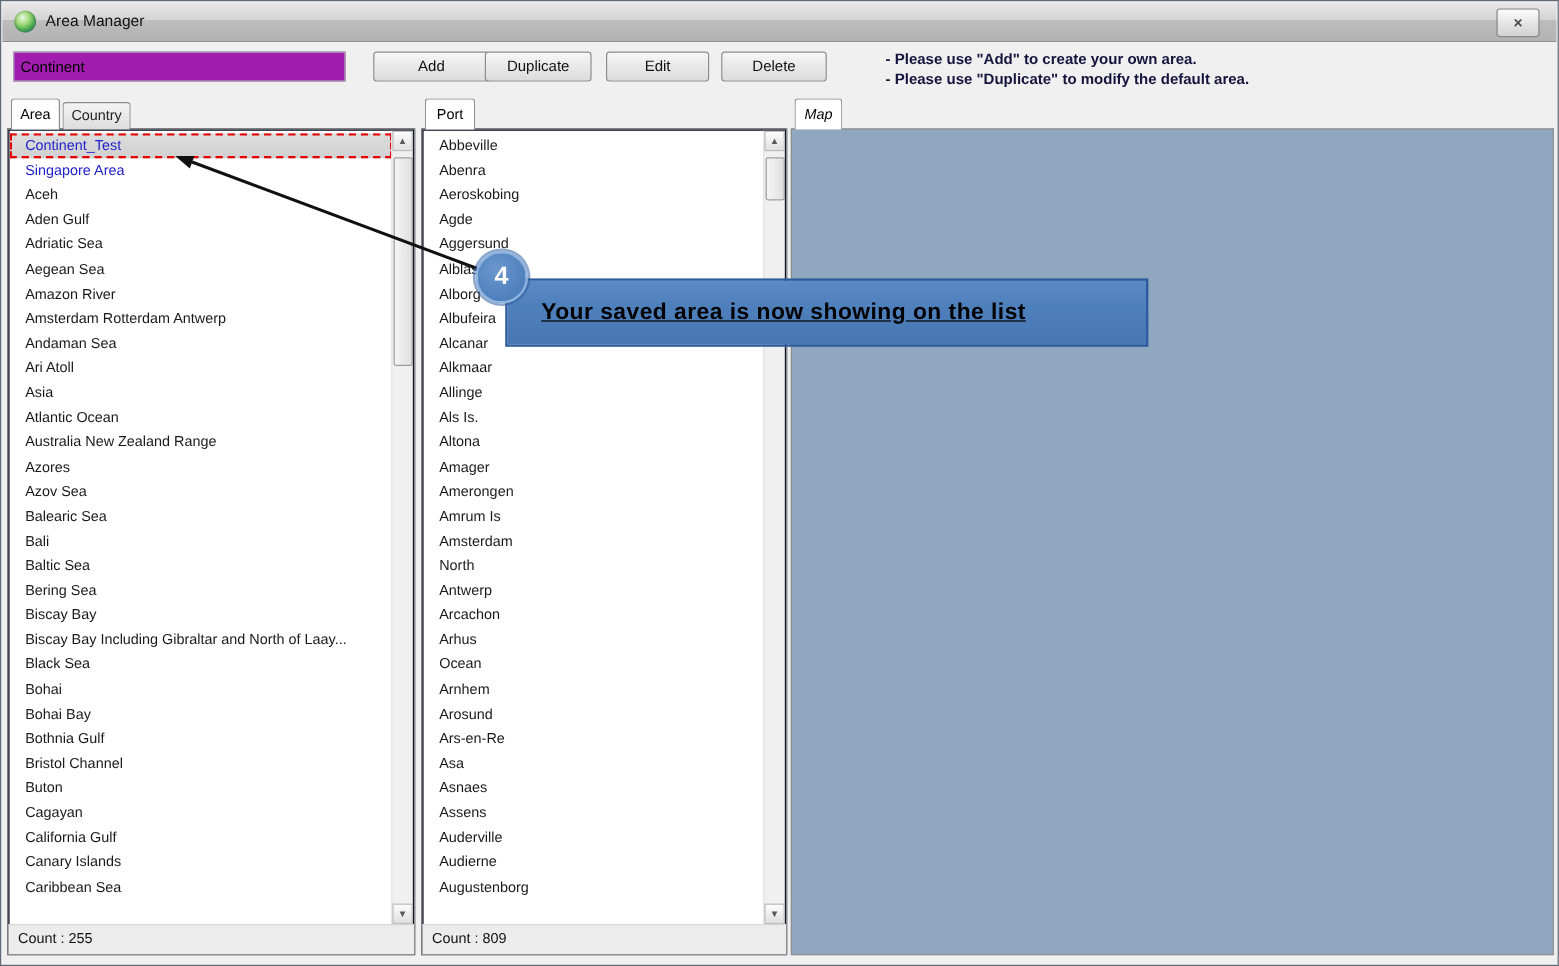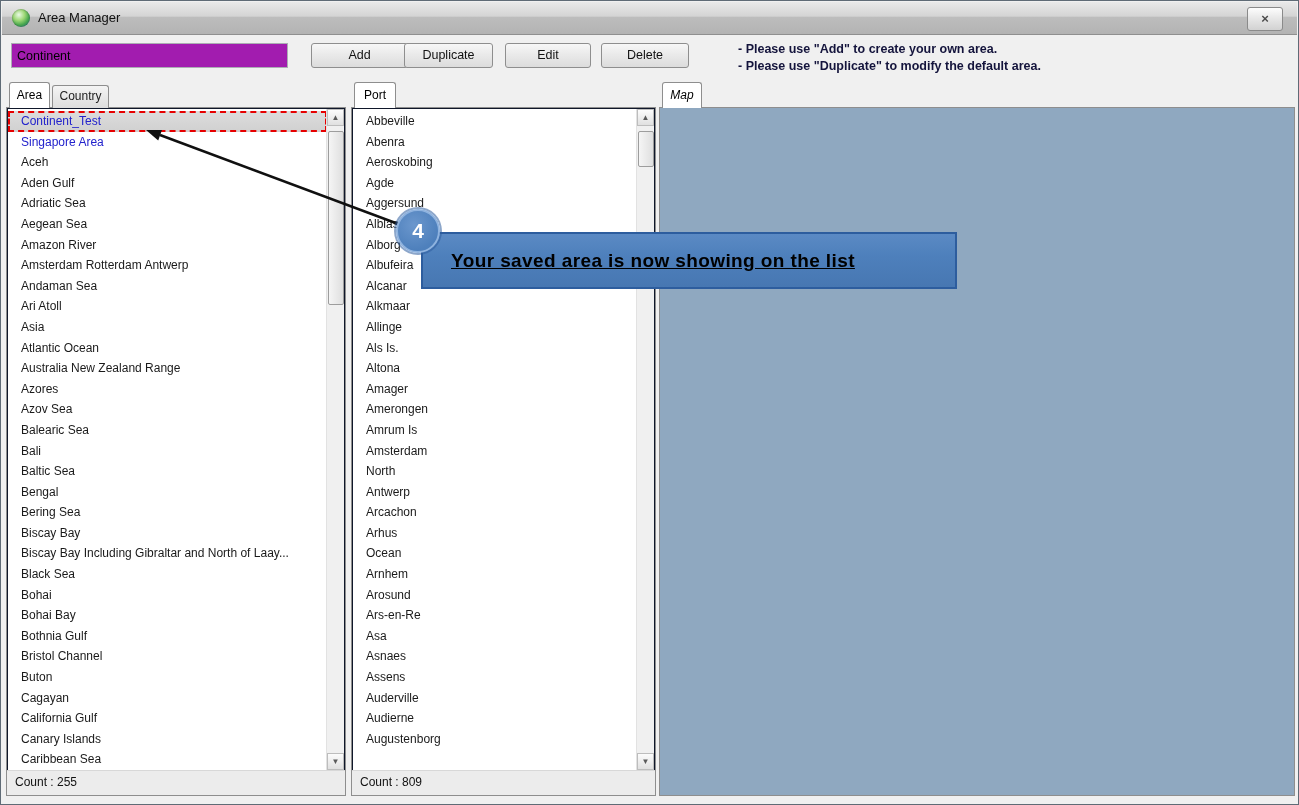--- a/index.html
+++ b/index.html
@@ -106,21 +106,20 @@
         <div class="row">Andaman Sea</div>
         <div class="row">Ari Atoll</div>
         <div class="row">Asia</div>
         <div class="row">Atlantic Ocean</div>
         <div class="row">Australia New Zealand Range</div>
         <div class="row">Azores</div>
         <div class="row">Azov Sea</div>
         <div class="row">Balearic Sea</div>
         <div class="row">Bali</div>
         <div class="row">Baltic Sea</div>
-        <div class="row">Bengal</div>
         <div class="row">Bering Sea</div>
         <div class="row">Biscay Bay</div>
         <div class="row">Biscay Bay Including Gibraltar and North of Laay...</div>
         <div class="row">Black Sea</div>
         <div class="row">Bohai</div>
         <div class="row">Bohai Bay</div>
         <div class="row">Bothnia Gulf</div>
         <div class="row">Bristol Channel</div>
         <div class="row">Buton</div>
         <div class="row">Cagayan</div>

